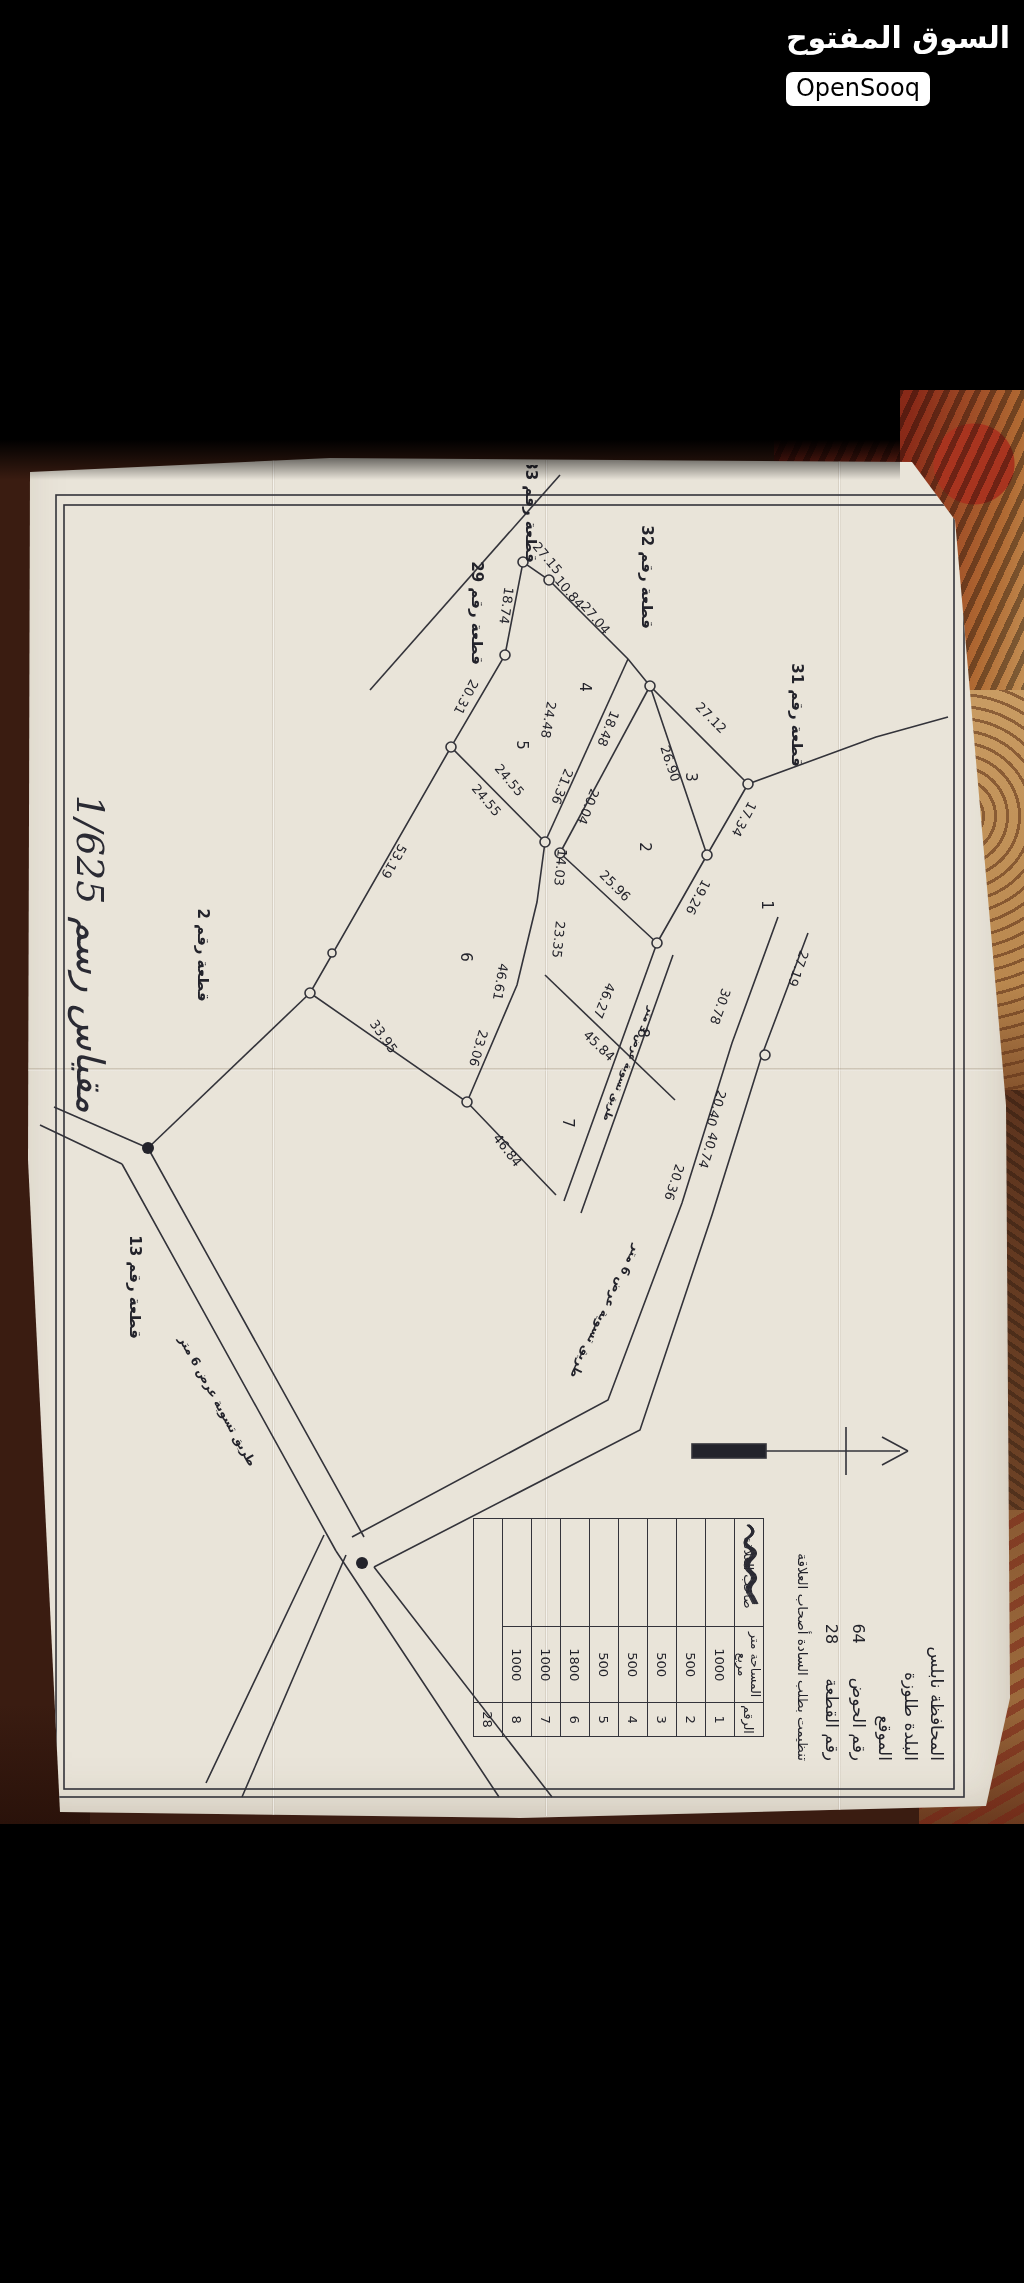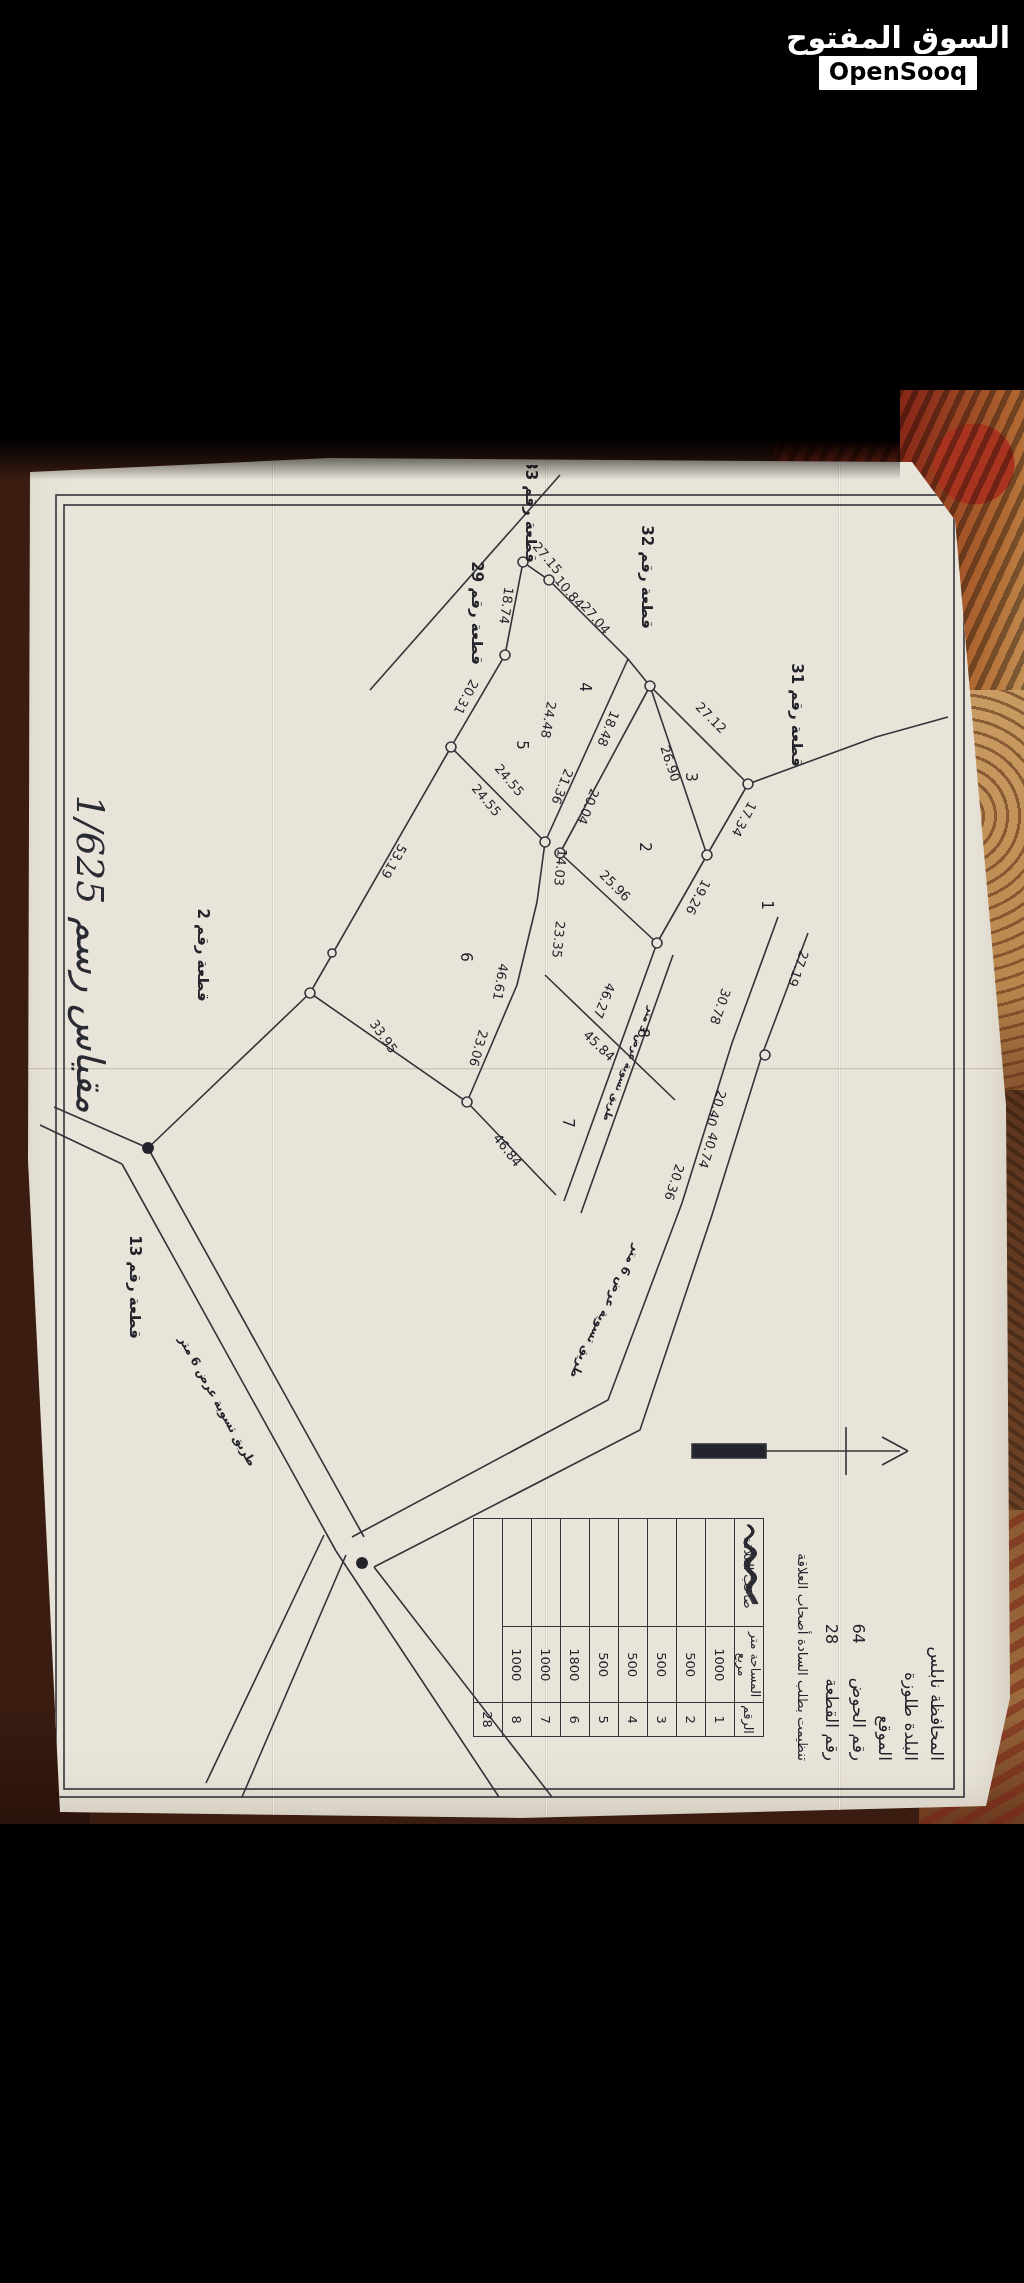--- a/index.html
+++ b/index.html
@@ -1,22 +1,22 @@
 <!DOCTYPE html>
 <html><head>
 <meta charset="utf-8">
 <style>
   html,body{margin:0;padding:0;background:#000;}
   #stage{position:relative;width:1024px;height:2283px;background:#000;overflow:hidden;
          font-family:"DejaVu Sans","Liberation Sans",sans-serif;}
   
-  #logo{position:absolute;top:22px;right:14px;text-align:center;z-index:50;}
+  #logo{position:absolute;top:22px;right:14px;text-align:left;z-index:50;}
   #logo .ar{color:#fff;font-size:30px;font-weight:bold;letter-spacing:-1px;line-height:32px;}
-  #logo .badge{display:inline-block;margin-top:2px;background:#fff;border-radius:1px;
-               padding:2px 10px 4px;color:#000;font-size:24px;font-weight:bold;}
+  #logo .badge{display:inline-block;margin-top:18px;background:#fff;border-radius:7px;
+               padding:2px 10px 4px;color:#000;font-size:24px;font-weight:normal;}
   
   #photo{position:absolute;left:0;top:390px;width:1024px;height:1434px;background:#3a1c11;overflow:hidden;}
   .cpatch{position:absolute;}
   #cp-tl{left:0;top:0;width:900px;height:90px;background:linear-gradient(180deg,#000 55%,rgba(0,0,0,0) 100%);z-index:3;}
   #cp-tr{right:0;top:0;width:250px;height:370px;
      background:
       repeating-linear-gradient(115deg,rgba(0,0,0,.35) 0 6px,rgba(0,0,0,0) 6px 14px),
       radial-gradient(circle at 80% 20%,#a8341f 0 40px,rgba(0,0,0,0) 41px),
       linear-gradient(100deg,#6e1d13 0%,#8a2a18 45%,#b06a33 80%,#c89a5e 100%);}
   #cp-r1{right:0;top:300px;width:110px;height:420px;

